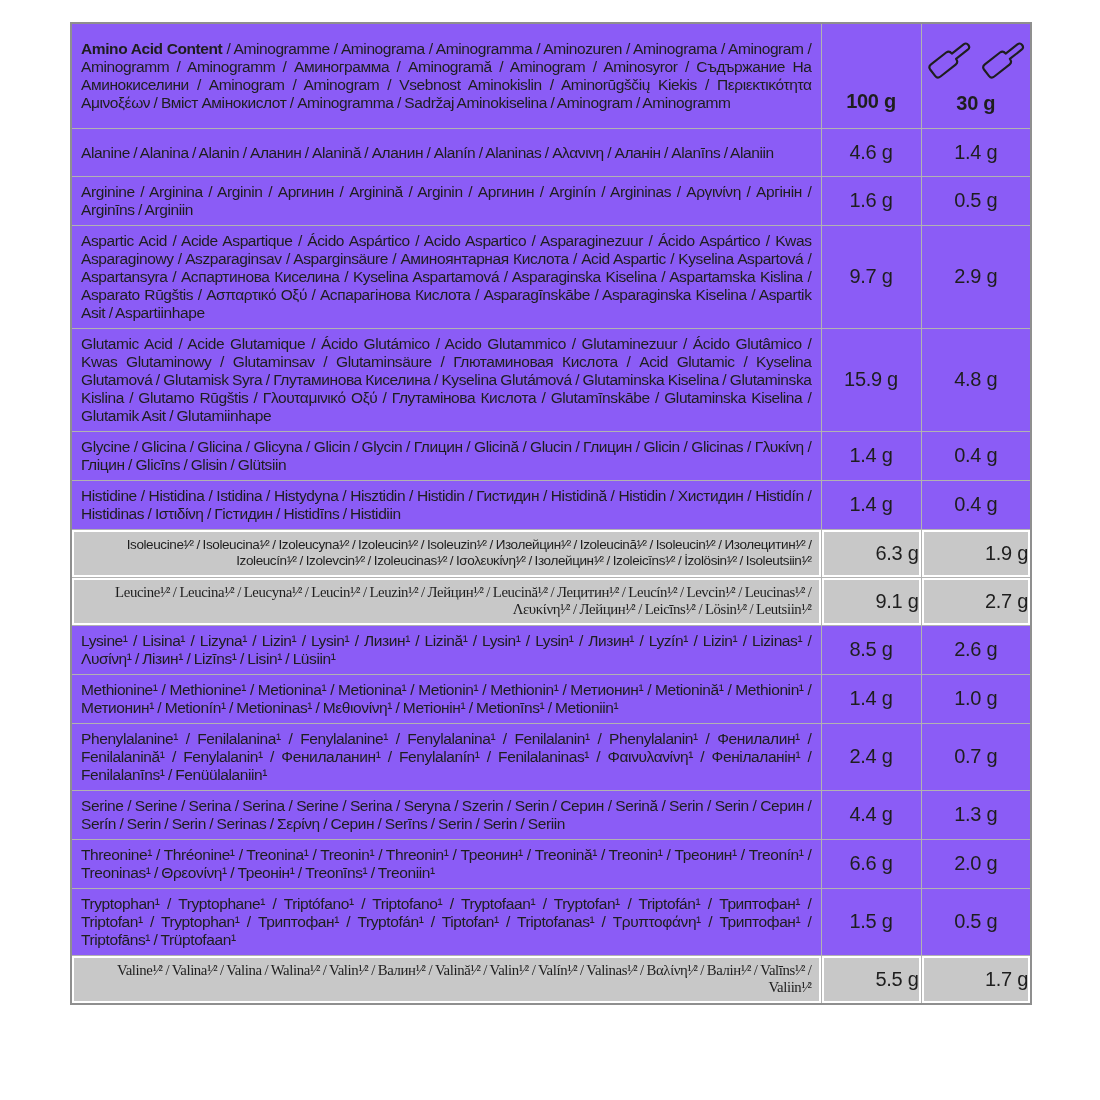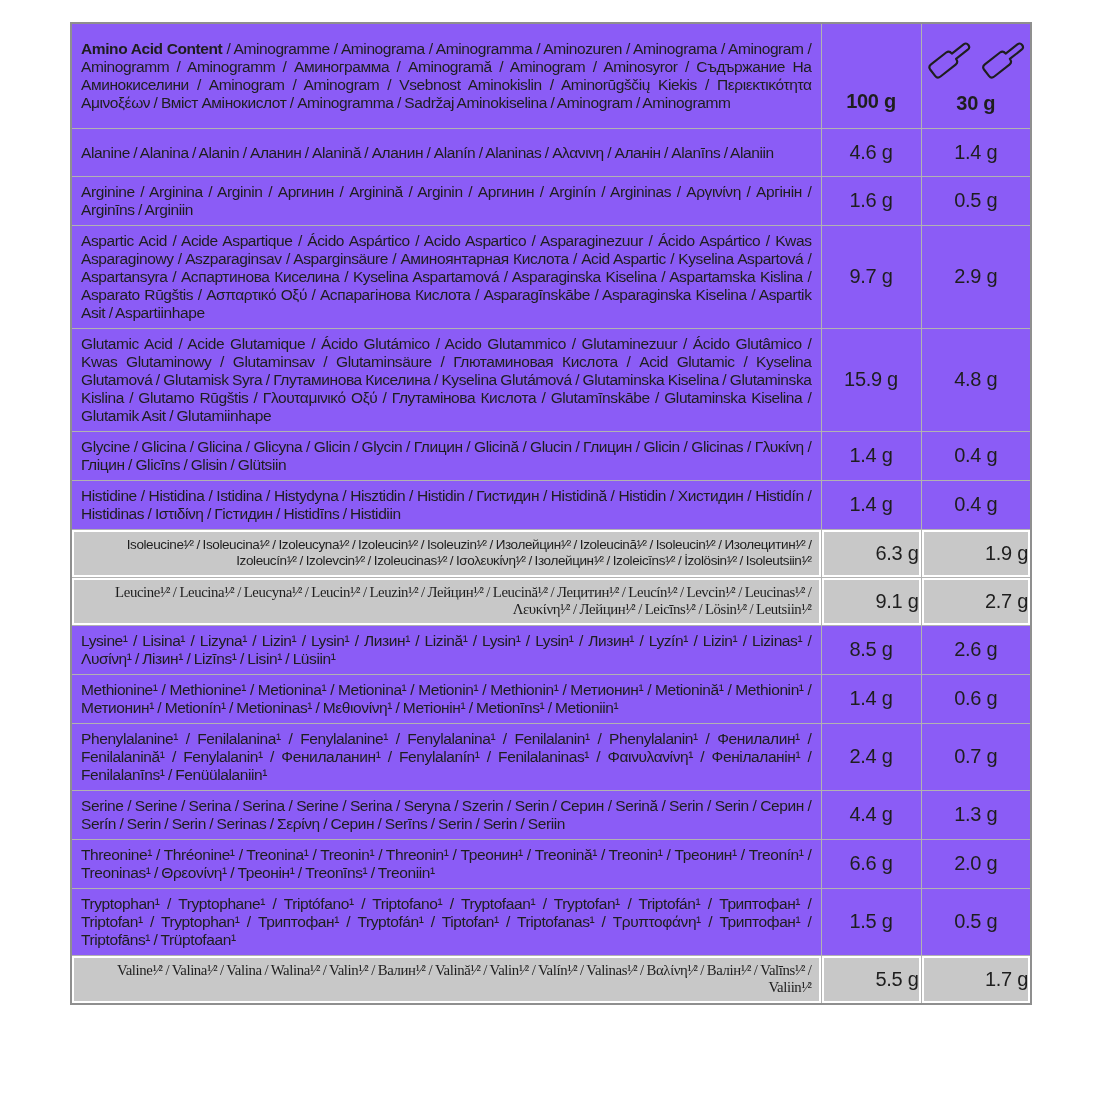--- a/index.html
+++ b/index.html
@@ -138,21 +138,21 @@
     <td class="val-cell">2.7 g</td>
   </tr>
         <tr class="data-row">
     <td class="name-cell">Lysine¹ / Lisina¹ / Lizyna¹ / Lizin¹ / Lysin¹ / Лизин¹ / Lizină¹ / Lysin¹ / Lysin¹ / Лизин¹ / Lyzín¹ / Lizin¹ / Lizinas¹ / Λυσίνη¹ / Лізин¹ / Lizīns¹ / Lisin¹ / Lüsiin¹</td>
     <td class="val-cell">8.5 g</td>
     <td class="val-cell">2.6 g</td>
   </tr>
         <tr class="data-row">
     <td class="name-cell">Methionine¹ / Methionine¹ / Metionina¹ / Metionina¹ / Metionin¹ / Methionin¹ / Метионин¹ / Metionină¹ / Methionin¹ / Метионин¹ / Metionín¹ / Metioninas¹ / Μεθιονίνη¹ / Метіонін¹ / Metionīns¹ / Metioniin¹</td>
     <td class="val-cell">1.4 g</td>
-    <td class="val-cell">0.6 g</td>
+    <td class="val-cell">1.0 g</td>
   </tr>
         <tr class="data-row">
     <td class="name-cell">Phenylalanine¹ / Fenilalanina¹ / Fenylalanine¹ / Fenylalanina¹ / Fenilalanin¹ / Phenylalanin¹ / Фенилалин¹ / Fenilalanină¹ / Fenylalanin¹ / Фенилаланин¹ / Fenylalanín¹ / Fenilalaninas¹ / Φαινυλανίνη¹ / Фенілаланін¹ / Fenilalanīns¹ / Fenüülalaniin¹</td>
     <td class="val-cell">2.4 g</td>
     <td class="val-cell">0.7 g</td>
   </tr>
         <tr class="data-row">
     <td class="name-cell">Serine / Serine / Serina / Serina / Serine / Serina / Seryna / Szerin / Serin / Серин / Serină / Serin / Serin / Серин / Serín / Serin / Serin / Serinas / Σερίνη / Серин / Serīns / Serin / Serin / Seriin</td>
     <td class="val-cell">4.4 g</td>
     <td class="val-cell">1.3 g</td>

